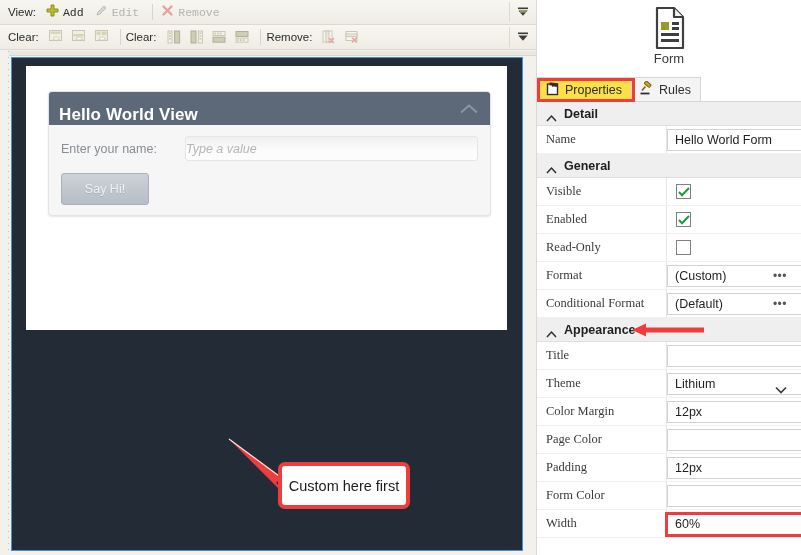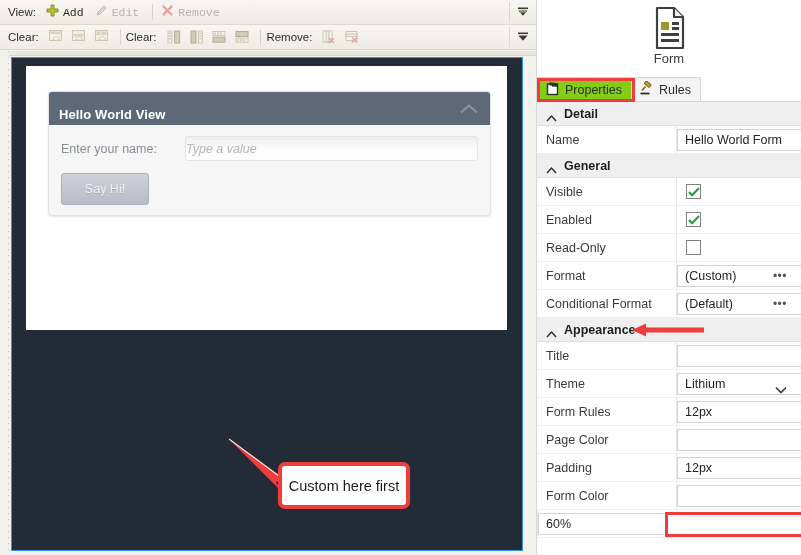--- a/index.html
+++ b/index.html
@@ -121,21 +121,21 @@
   #hw-panel-header {
     height: 33px;
     background: #5d6979;
     border-radius: 3px 3px 0 0;
     display: flex; align-items: center;
     padding: 0 10px;
     position: relative;
   }
   #hw-panel-title {
     color: #ffffff;
-    font-size: 13px;
+    font-size: 17px;
     font-weight: bold;
     letter-spacing: .1px;
     margin-top: 12px;
   }
   #hw-collapse {
     position: absolute; right: 10px; top: 50%;
     transform: translateY(-50%);
     width: 22px; height: 14px;
   }
   #hw-panel-body { padding: 11px 12px 0 12px; }
@@ -227,21 +227,21 @@
     display: flex; align-items: center;
     gap: 5px;
     padding: 0 9px 0 7px;
     font-size: 12.5px;
     color: #2e2e2e;
     background: #f4f4f4;
     border: 1px solid #d5d5d5;
     border-bottom: none;
     position: relative;
   }
-  .tab.active { background: #84cc16; }
+  .tab.active { background: #fde047; }
   .tab + .tab { margin-left: -1px; }
   #tab-highlight {
     position: absolute;
     left: 0; top: 0;
     width: 98px; height: 24px;
     border: 3px solid #ef3d3d;
     pointer-events: none;
   }
 
   
@@ -262,25 +262,26 @@
   }
   .chev { width: 11px; height: 9px; flex: none; }
 
   .prop-row {
     height: 28px;
     display: flex; align-items: center;
     border-bottom: 1px solid #f0f0f0;
     position: relative;
   }
   .prop-name {
-    width: 139px;
+    width: 129px;
     flex: none;
     padding-left: 9px;
     font-size: 12.5px;
     color: #3a3a3a;
+    font-family: Liberation Serif, serif;
   }
   .prop-value {
     flex: 1;
     height: 100%;
     display: flex; align-items: center;
     border-left: 1px solid #e6e6e6;
     position: relative;
   }
   .value-box {
     position: absolute;
@@ -651,21 +652,21 @@
           <span class="value-box">Lithium</span>
           <span class="caret-btn">
             <svg width="12" height="8" viewBox="0 0 12 8">
                 <path d="M1 1.5l5 5 5-5" fill="none" stroke="#3a3a3a" stroke-width="1.6"></path>
               </svg>
           </span>
         </span>
       </div>
 
       <div class="prop-row">
-        <span class="prop-name">Form Rules</span>
+        <span class="prop-name">Color Margin</span>
         <span class="prop-value">
           <span class="value-box">12px</span>
         </span>
       </div>
 
       <div class="prop-row">
         <span class="prop-name">Page Color</span>
         <span class="prop-value">
           <span class="value-box"></span>
         </span>
@@ -679,20 +680,21 @@
       </div>
 
       <div class="prop-row">
         <span class="prop-name">Form Color</span>
         <span class="prop-value">
           <span class="value-box"></span>
         </span>
       </div>
 
       <div class="prop-row">
+        <span class="prop-name">Width</span>
         <span class="prop-value">
           <span class="value-box">60%</span>
         </span>
         <span id="width-highlight"></span>
       </div>
 
     </div>
   </div>
 </div>
 

